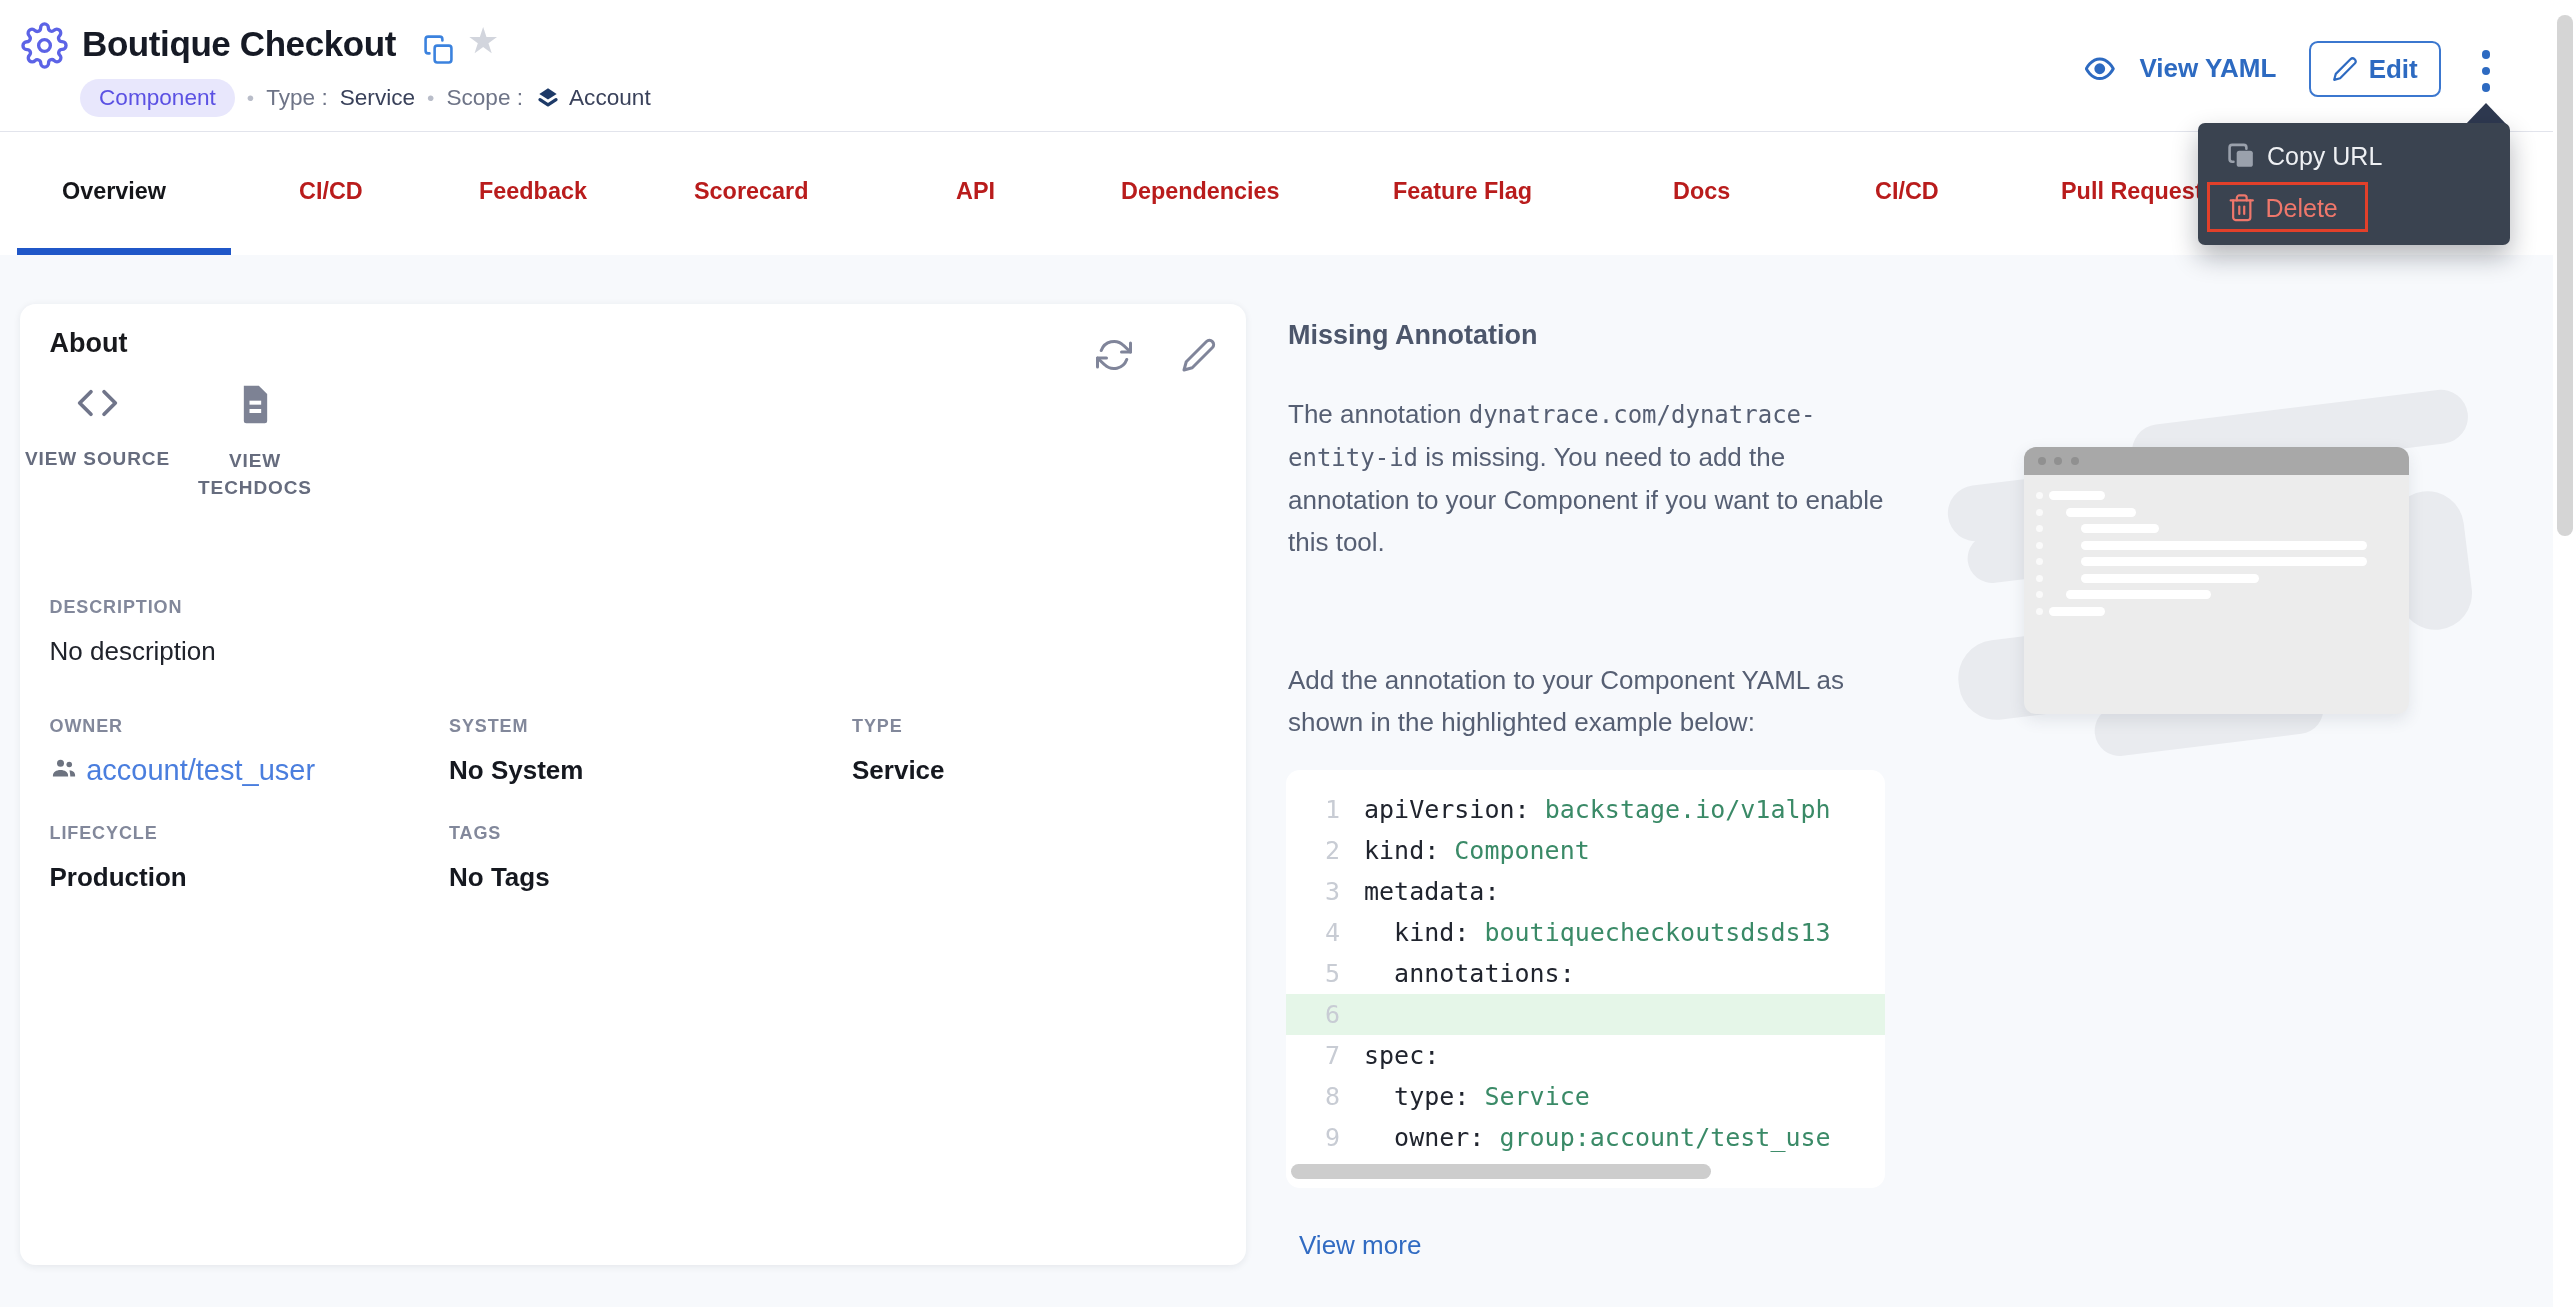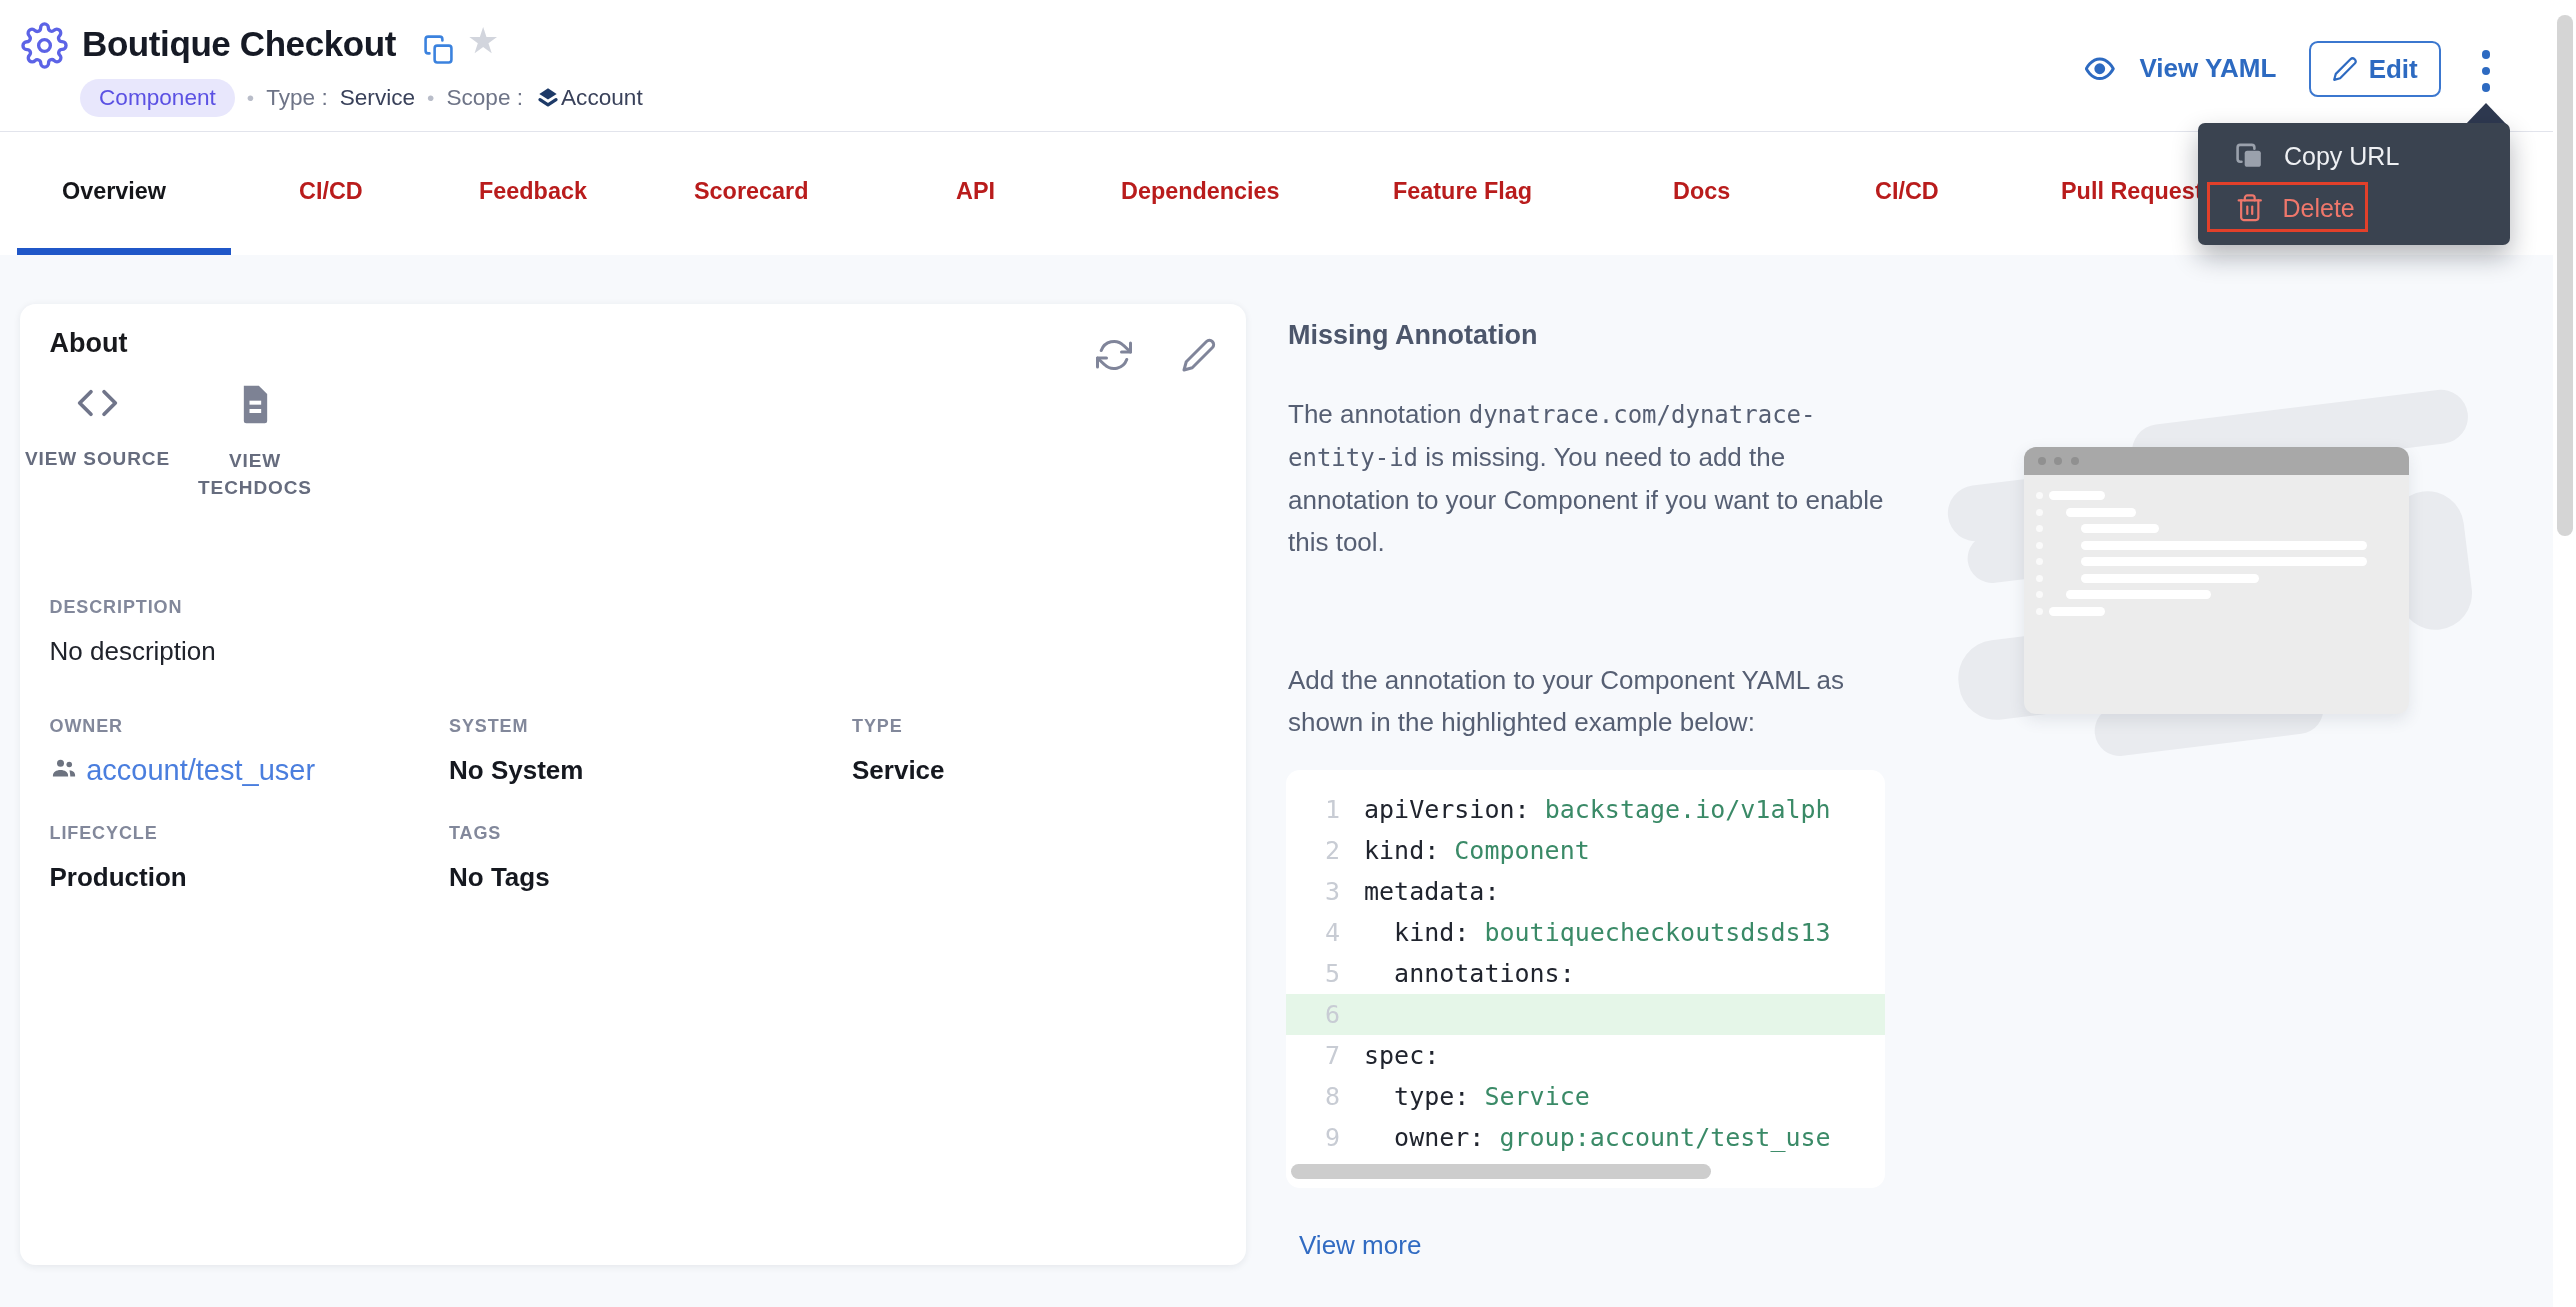--- a/index.html
+++ b/index.html
@@ -11,21 +11,21 @@
   #header { position:absolute; left:0; top:0; width:2576px; height:123px; background:#fff; z-index:5; }
   #header-divider { position:absolute; left:0; top:122px; width:2553px; height:1.7px; background:#e2e4ec; z-index:4; }
   #page-title { position:absolute; left:82px; top:15.6px; font-size:35px; font-weight:bold; color:#161a25; letter-spacing:-0.4px; }
   #gear { position:absolute; left:21px; top:14px; }
   #copy-title { position:absolute; left:423px; top:26px; cursor:pointer; }
   #star { position:absolute; left:467px; top:12px; font-size:36px; color:#d2d5dd; cursor:pointer; }
   #meta-row { position:absolute; left:80px; top:71px; display:flex; align-items:center; gap:12px; font-size:22.6px; color:#6e7487; }
   .kind-badge { background:#e8e7fc; color:#5b51e3; border-radius:867px; padding:6px 19px; font-size:22.6px; }
   .meta-dot { color:#b9bdc9; font-size:21px; }
   .meta-strong { color:#39415a; }
-  .meta-scope { display:flex; align-items:center; gap:0; }
+  .meta-scope { display:flex; align-items:center; gap:8px; }
 
   
   #view-yaml { position:absolute; left:2085px; top:45px; display:flex; align-items:center; gap:25px;
     color:#2d6ac1; font-size:26px; font-weight:bold; cursor:pointer; }
   #edit-btn { position:absolute; left:2309px; top:33px; width:132px; height:56px; border:2.6px solid #3b77cf;
     border-radius:8.7px; display:flex; align-items:center; justify-content:center; gap:10.4px;
     color:#2d6ac1; font-size:26px; font-weight:bold; background:#fff; cursor:pointer; }
   #kebab { position:absolute; left:2472px; top:35px; width:28px; height:56px; display:flex; flex-direction:column;
     align-items:center; justify-content:center; gap:7.8px; cursor:pointer; }
   #kebab .dot { width:8.7px; height:8.7px; border-radius:50%; background:#2d6ac1; }
@@ -77,21 +77,21 @@
   #illu-titlebar { height:28px; background:#a8a8a8; display:flex; align-items:center; gap:8.7px; padding-left:14px; }
   #illu-titlebar .tdot { width:7.8px; height:7.8px; border-radius:50%; background:#909090; }
   .illu-bullet { width:7px; height:7px; border-radius:50%; background:#fafafa; position:absolute; left:12px; }
   .illu-line { position:absolute; height:8.7px; border-radius:5.2px; background:#ffffff; }
 
   
   #menu-arrow { position:absolute; left:2465px; top:95px; width:0; height:0; z-index:60;
     border-left:21px solid transparent; border-right:21px solid transparent; border-bottom:22.6px solid #2e3950; }
   #context-menu { position:absolute; left:2198px; top:115px; width:312px; height:122px; background:#3a4350;
     border-radius:7px; box-shadow:0 12px 26px rgba(10,16,30,.30); z-index:61; }
-  .menu-item { position:absolute; left:16px; display:flex; align-items:center; gap:18px; padding-left:21px;
+  .menu-item { position:absolute; left:8px; display:flex; align-items:center; gap:9px; padding-left:21px;
     width:100%; height:42px; cursor:pointer; font-size:25px; }
   #menu-item-copy { top:12px; color:#eef0f3; }
   #menu-item-delete { top:64px; color:#ef776b; }
   #delete-highlight { position:absolute; left:8.7px; top:59px; width:161px; height:50px;
     border:3.5px solid #e2402a; z-index:62; pointer-events:none; }
 
   
   #v-track { position:absolute; right:0; top:0; width:22.6px; height:1307px; background:#ffffff; z-index:70; }
   #v-thumb { position:absolute; right:3.5px; top:7px; width:15.6px; height:521px; border-radius:7.8px; background:#d5d5d5; cursor:pointer; }
 

